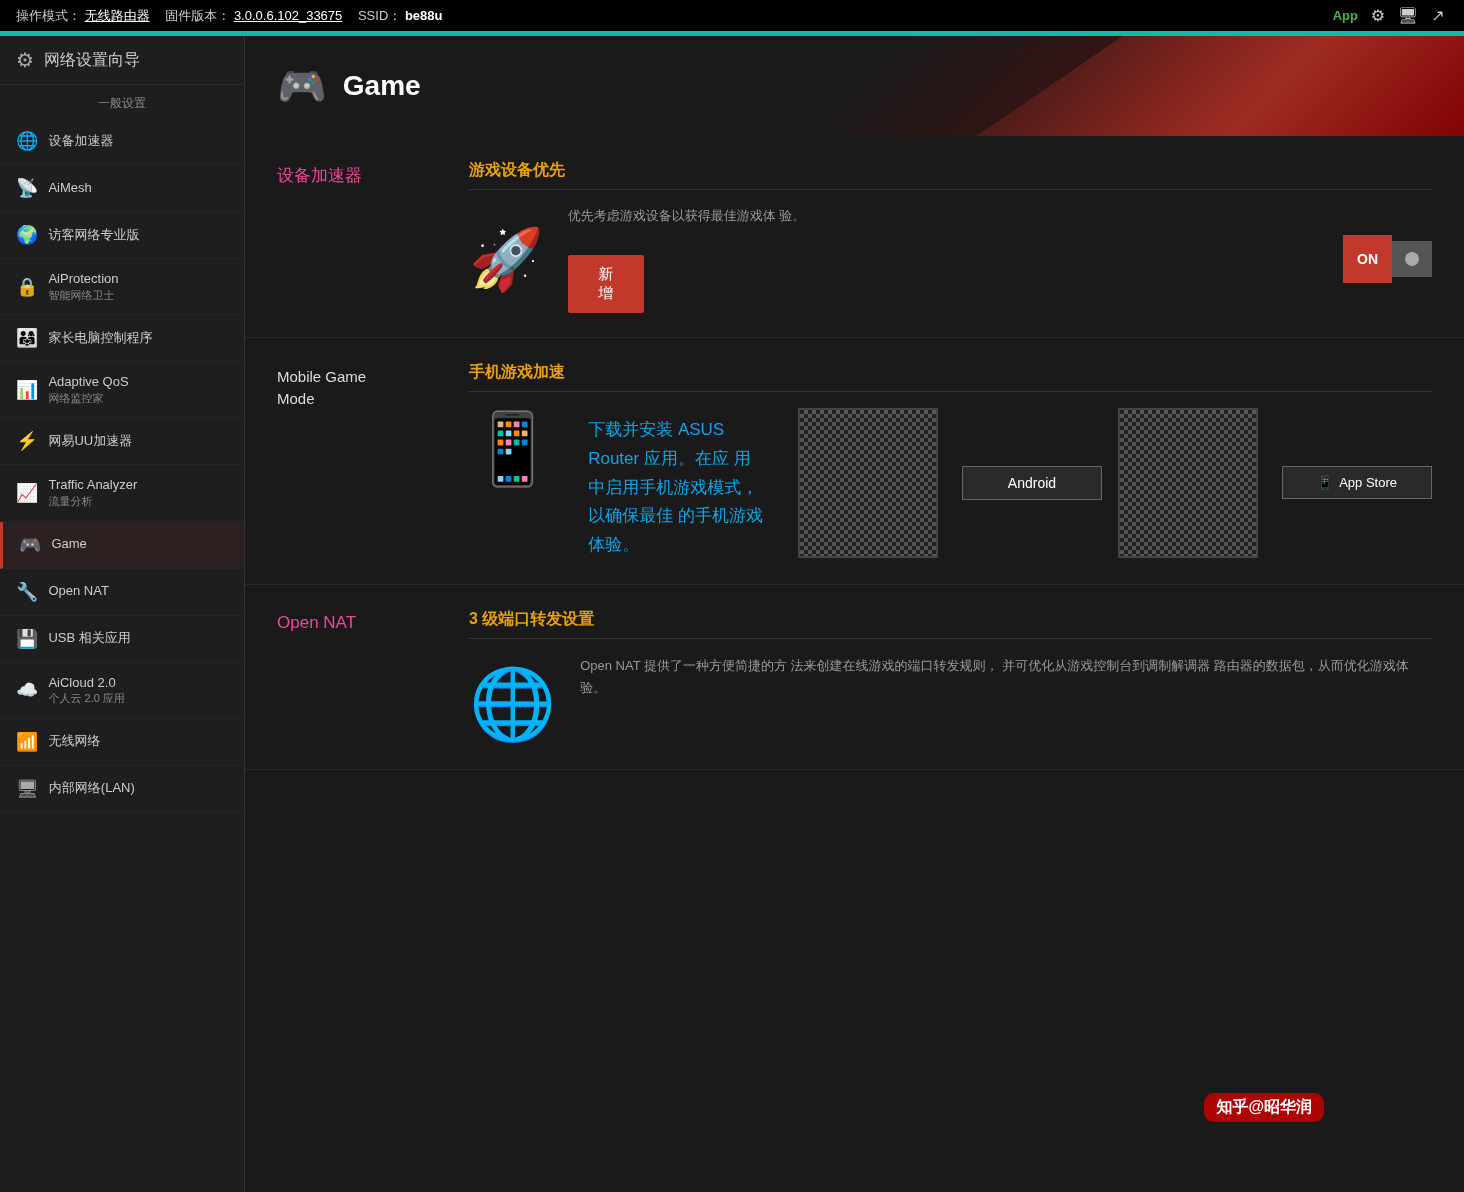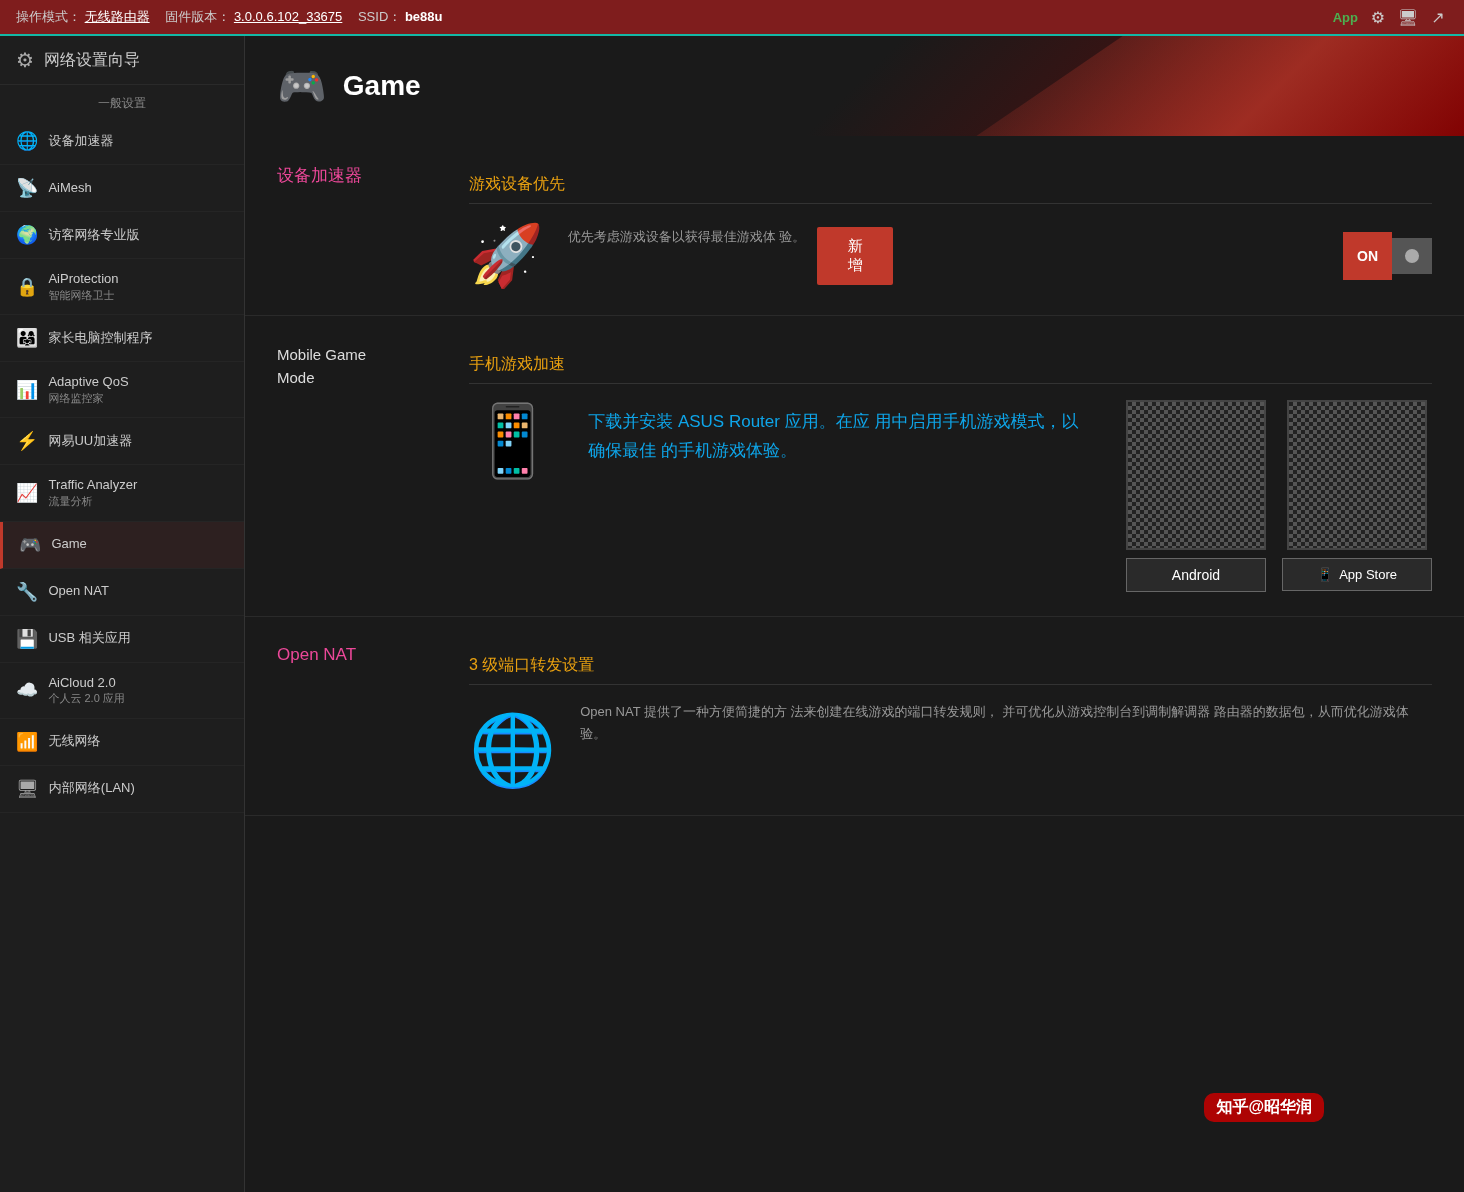--- a/index.html
+++ b/index.html
@@ -10,25 +10,25 @@
       font-family: "Microsoft YaHei", "PingFang SC", Arial, sans-serif;
       color: #ccc;
       overflow: hidden;
       display: flex;
       flex-direction: column;
     }
 
     
     .top-bar {
       height: 36px;
-      background: #7f1d1d;
+      background: #000000;
       display: flex;
       align-items: center;
       padding: 0 16px;
-      border-bottom: 2px solid #14b8a6;
+      border-bottom: 5px solid #14b8a6;
       flex-shrink: 0;
     }
     .top-bar-left {
       flex: 1;
       font-size: 13px;
       color: #ccc;
     }
     .top-bar-left .mode-label { color: #ccc; }
     .top-bar-left .mode-value { color: #fff; text-decoration: underline; }
     .top-bar-left .fw-label { color: #ccc; margin-left: 12px; }
@@ -144,46 +144,45 @@
       font-size: 17px;
       color: #ec4899;
       padding-top: 4px;
     }
     .section-content-col {
       flex: 1;
     }
     .section-title {
       font-size: 16px;
       color: #e8a010;
-      font-weight: normal;
+      font-weight: bold;
       border-bottom: 1px solid #333;
       padding-bottom: 8px;
       margin-bottom: 16px;
-      margin-top: 14px;
     }
     .section-desc {
       font-size: 13px;
       color: #999;
       line-height: 1.6;
       margin-bottom: 16px;
     }
 
     .device-accel-row {
       display: flex;
       align-items: center;
       gap: 24px;
       margin-top: 8px;
     }
     .device-accel-icon {
       font-size: 60px;
       color: #c0392b;
     }
     .device-accel-right {
       display: flex;
-      flex-direction: row;
+      flex-direction: column;
       gap: 12px;
       flex: 1;
     }
     .btn-new {
       background: #c0392b;
       color: #fff;
       border: none;
       padding: 10px 27px;
       font-size: 15px;
       cursor: pointer;
@@ -239,23 +238,23 @@
       line-height: 1.7;
       padding-top: 8px;
     }
     .qr-container {
       display: flex;
       gap: 16px;
       flex-shrink: 0;
     }
     .qr-block {
       display: flex;
-      flex-direction: column;
-      align-items: center;
-      gap: 8px;
+      flex-direction: row;
+      align-items: center;
+      gap: 24px;
     }
     .qr-image {
       width: 140px;
       height: 150px;
       background: repeating-conic-gradient(#555 0% 25%, #222 0% 50%) 0 0 / 8px 8px;
       border: 2px solid #444;
     }
     .qr-btn-android {
       background: #2a2a2a;
       border: 1px solid #666;

